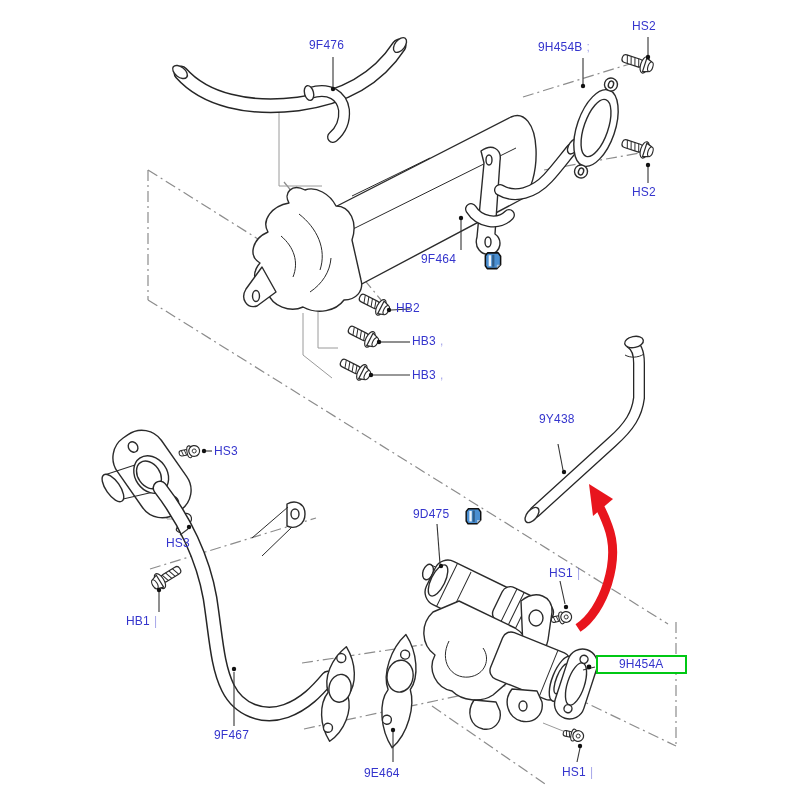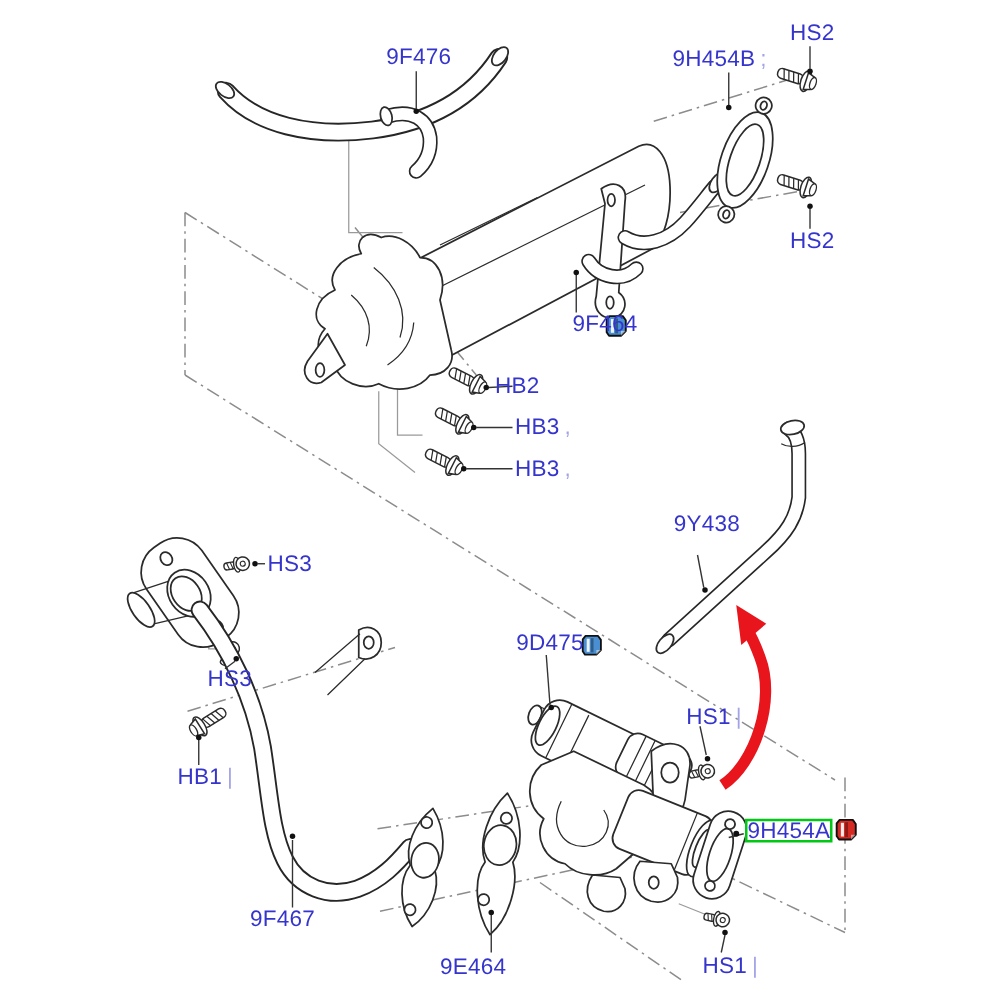--- a/index.html
+++ b/index.html
@@ -1,22 +1,22 @@
 <!DOCTYPE html>
 <html><head>
 <meta charset="utf-8">
 <style>
   html,body{margin:0;padding:0;background:#ffffff;}
   #stage{position:relative;width:800px;height:800px;background:#fff;overflow:hidden;
          font-family:"Liberation Sans",sans-serif;}
   #art{position:absolute;left:0;top:0;}
-  .lbl{position:absolute;font-size:18px;letter-spacing:.2px;color:#3535cd;
+  .lbl{position:absolute;font-size:12px;letter-spacing:.2px;color:#3535cd;
        white-space:nowrap;line-height:15px;cursor:pointer;}
   .sfx{opacity:.45;margin-left:4px;}
-  .boxed{border:2px solid #00c814;padding:0 0;background:#fff;}
+  .boxed{border:2px solid #00c814;padding:0 21px;background:#fff;}
   .tubeO{fill:none;stroke:#262626;stroke-width:15;stroke-linecap:round;}
   .tubeI{fill:none;stroke:#ffffff;stroke-width:12;stroke-linecap:round;}
   .tubeO2{fill:none;stroke:#262626;stroke-width:12;stroke-linecap:round;}
   .tubeI2{fill:none;stroke:#ffffff;stroke-width:9.4;stroke-linecap:round;}
   .part{fill:#ffffff;stroke:#2b2b2b;stroke-width:1.4;stroke-linejoin:round;}
   .thin{fill:none;stroke:#2b2b2b;stroke-width:1;}
   .guide{fill:none;stroke:#8c8c8c;stroke-width:1.2;stroke-dasharray:11 4 2 4;}
   .gray{fill:none;stroke:#9a9a9a;stroke-width:1;}
   .leader{fill:none;stroke:#333333;stroke-width:1.1;}
   .dot{fill:#111111;stroke:none;}
@@ -260,28 +260,28 @@
 
   <use href="#clip" x="482" y="250" width="21" height="21" color="#4a8fd2"></use>
   <use href="#clip" x="463" y="506" width="20" height="20" color="#4a8fd2"></use>
   <use href="#clip" x="666" y="653" width="21" height="21" color="#d42a22"></use>
 </svg>
 
 <div class="lbl" style="left:309px;top:38px"><span>9F476</span></div>
 <div class="lbl" style="left:632px;top:19px"><span>HS2</span></div>
 <div class="lbl" style="left:538px;top:40px"><span>9H454B</span><span class="sfx">;</span></div>
 <div class="lbl" style="left:632px;top:185px"><span>HS2</span></div>
-<div class="lbl" style="left:458px;top:252px"><span>9F464</span></div>
+<div class="lbl" style="left:421px;top:252px"><span>9F464</span></div>
 <div class="lbl" style="left:396px;top:301px"><span>HB2</span></div>
 <div class="lbl" style="left:412px;top:334px"><span>HB3</span><span class="sfx">,</span></div>
 <div class="lbl" style="left:412px;top:368px"><span>HB3</span><span class="sfx">,</span></div>
 <div class="lbl" style="left:214px;top:444px"><span>HS3</span></div>
 <div class="lbl" style="left:166px;top:536px"><span>HS3</span></div>
-<div class="lbl" style="left:142px;top:614px"><span>HB1</span><span class="sfx">|</span></div>
-<div class="lbl" style="left:200px;top:728px"><span>9F467</span></div>
+<div class="lbl" style="left:126px;top:614px"><span>HB1</span><span class="sfx">|</span></div>
+<div class="lbl" style="left:214px;top:728px"><span>9F467</span></div>
 <div class="lbl" style="left:413px;top:507px"><span>9D475</span></div>
 <div class="lbl" style="left:539px;top:412px"><span>9Y438</span></div>
 <div class="lbl" style="left:549px;top:566px"><span>HS1</span><span class="sfx">|</span></div>
 <div class="lbl boxed" style="left:596px;top:655px"><span>9H454A</span></div>
-<div class="lbl" style="left:352px;top:766px"><span>9E464</span></div>
+<div class="lbl" style="left:364px;top:766px"><span>9E464</span></div>
 <div class="lbl" style="left:562px;top:765px"><span>HS1</span><span class="sfx">|</span></div>
 
 </div>
 
 </body></html>

